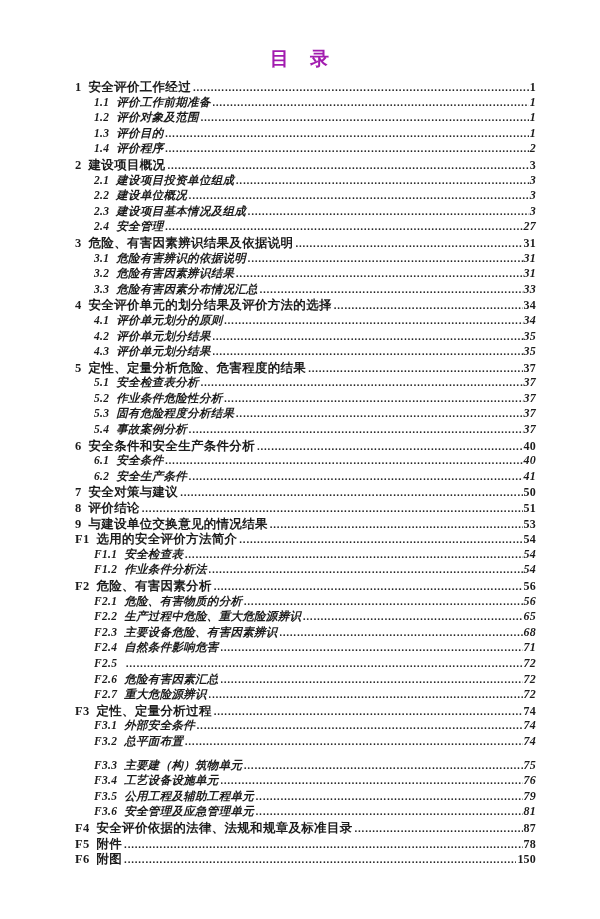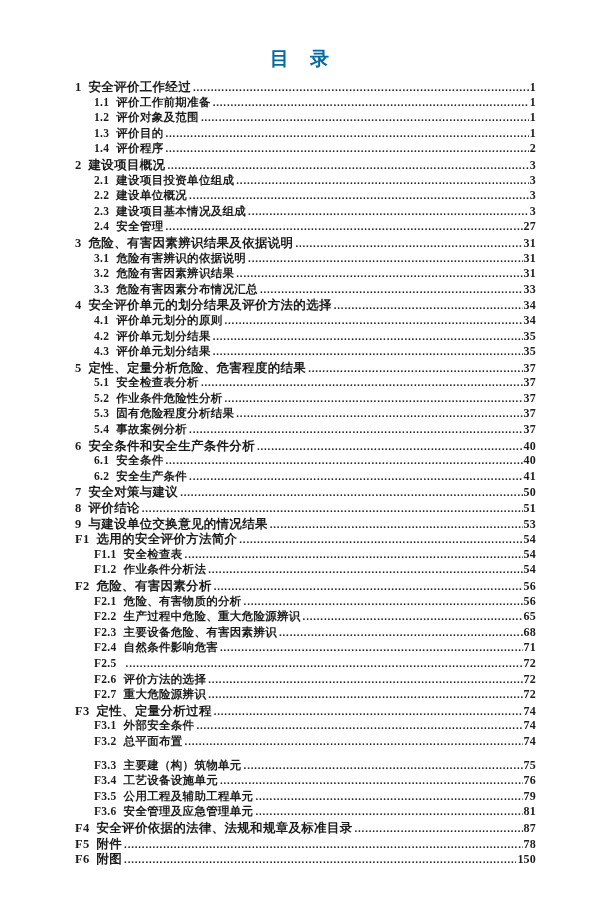--- a/index.html
+++ b/index.html
@@ -15,34 +15,34 @@
     color:#1c1c1c;
     overflow:hidden;
   }
   .doc-title {
     padding-top:46px;
     text-align:center;
     font-size:19px;
     line-height:26px;
     font-weight:bold;
     letter-spacing:1px;
-    color:#0369a1;
+    color:#a21caf;
   }
   .toc {
     margin:7px 64px 0 75px;
   }
   .toc-row {
     display:flex;
     align-items:baseline;
     height:15.6px;
     font-weight:bold;
     color:#1c1c1c;
   }
   .toc-row.level-1 { font-size:12.5px; }
-  .toc-row.level-2 { font-size:11.5px; padding-left:19px; }
+  .toc-row.level-2 { font-size:11.5px; padding-left:19px;font-style:italic; }
   .toc-row.gap-above { margin-top:8px;justify-content:flex-end; }
   .toc-num {
     white-space:nowrap;
     margin-right:7px;
     letter-spacing:0.3px;
   }
   .toc-title {
     white-space:nowrap;
     letter-spacing:0.3px;
   }
@@ -289,21 +289,21 @@
         <span class="toc-leader">............................................................................................................................................................................................................................................................................................................</span>
         <span class="toc-page-num">71</span>
       </div>
       <div class="toc-row level-2">
         <span class="toc-num">F2.5</span>
         <span class="toc-leader">............................................................................................................................................................................................................................................................................................................</span>
         <span class="toc-page-num">72</span>
       </div>
       <div class="toc-row level-2">
         <span class="toc-num">F2.6</span>
-        <span class="toc-title">评价方法的选择</span>
+        <span class="toc-title">危险有害因素汇总</span>
         <span class="toc-leader">............................................................................................................................................................................................................................................................................................................</span>
         <span class="toc-page-num">72</span>
       </div>
       <div class="toc-row level-2">
         <span class="toc-num">F2.7</span>
         <span class="toc-title">重大危险源辨识</span>
         <span class="toc-leader">............................................................................................................................................................................................................................................................................................................</span>
         <span class="toc-page-num">72</span>
       </div>
       <div class="toc-row level-1">

